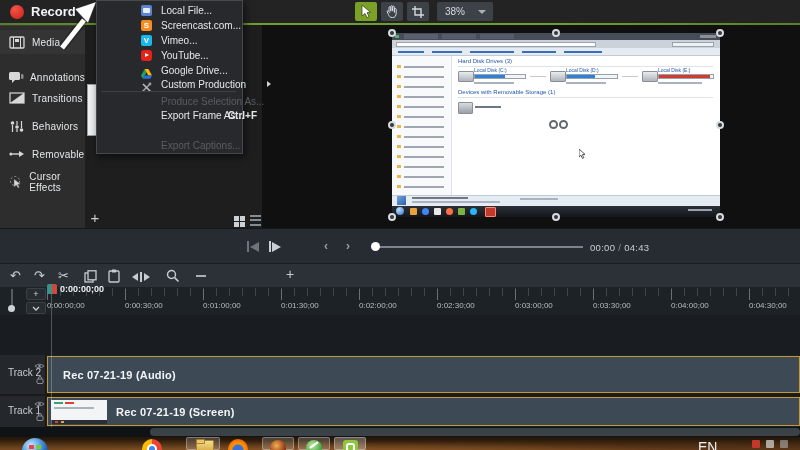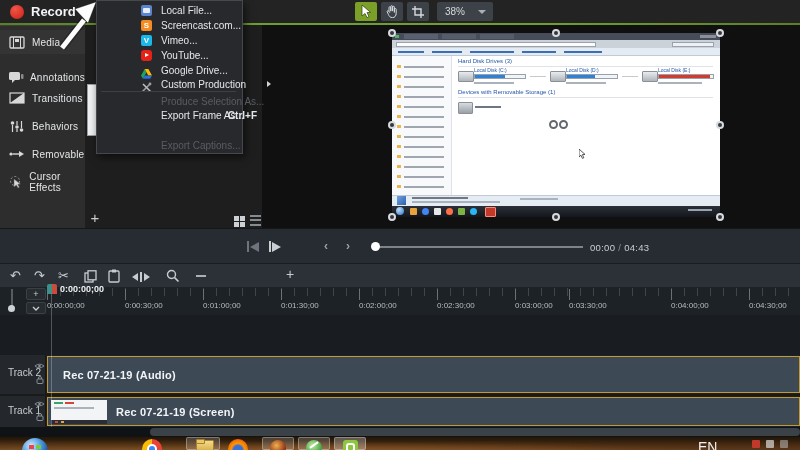--- a/index.html
+++ b/index.html
@@ -413,21 +413,21 @@
 
   <div id="ruler" class="abs"></div>
   <div id="ruler-ticks" class="abs"></div>
   <span class="rl" style="left:47px;">0:00:00;00</span>
   <span class="rl" style="left:125px;">0:00:30;00</span>
   <span class="rl" style="left:203px;">0:01:00;00</span>
   <span class="rl" style="left:281px;">0:01:30;00</span>
   <span class="rl" style="left:359px;">0:02:00;00</span>
   <span class="rl" style="left:437px;">0:02:30;00</span>
   <span class="rl" style="left:515px;">0:03:00;00</span>
-  <span class="rl" style="left:569px;">0:03:30;00</span>
+  <span class="rl" style="left:593px;">0:03:30;00</span>
   <span class="rl" style="left:671px;">0:04:00;00</span>
   <span class="rl" style="left:749px;">0:04:30;00</span>
   <div id="vzoom-track" class="abs"></div>
   <div id="vzoom-dot" class="abs"></div>
   <div class="mini-btn" style="top:288px;">+</div>
   <div class="mini-btn" style="top:302px;"><svg width="8" height="5" viewBox="0 0 8 5">
         <polyline points="1,1 4,4 7,1" fill="none" stroke="#c9ced3" stroke-width="1.3"></polyline>
       </svg></div>
   <div id="playhead-head-l" class="abs"></div>
   <div id="playhead-head-r" class="abs"></div>

